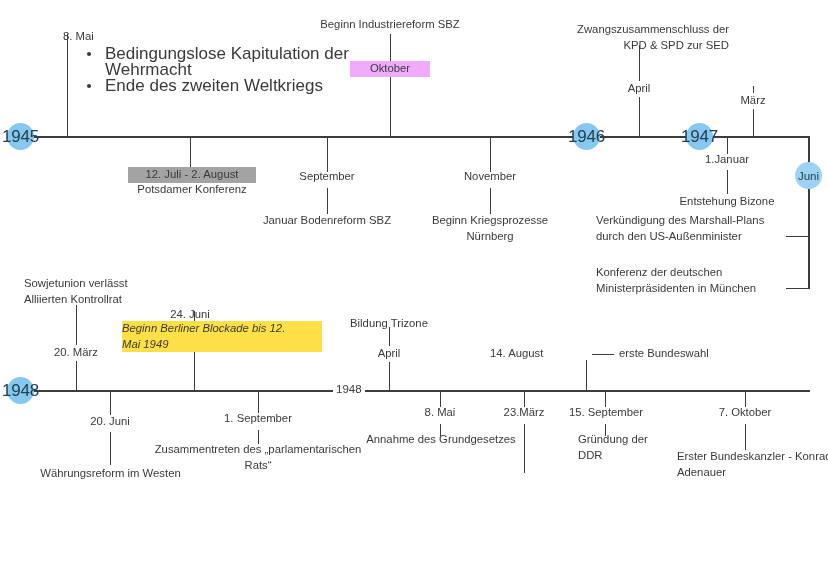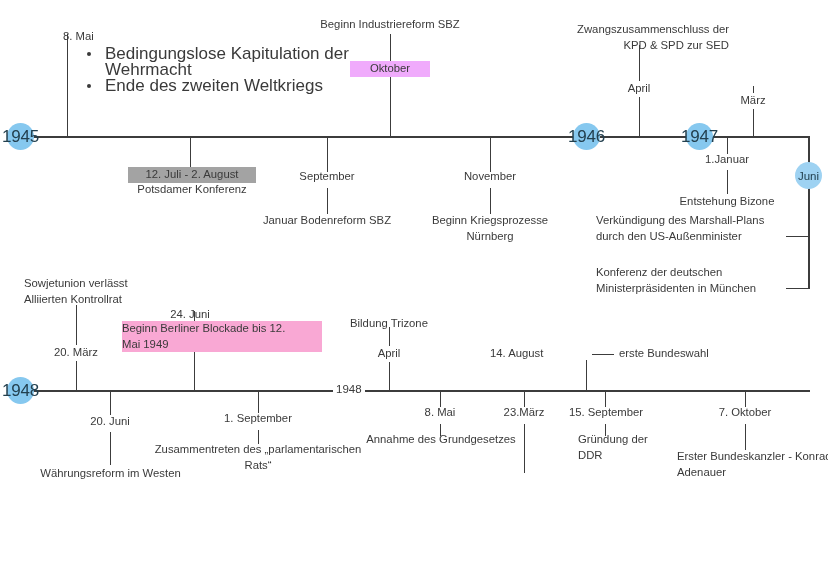--- a/index.html
+++ b/index.html
@@ -195,21 +195,21 @@
   </div>
   <div class="year-plain" style="left:333px;top:383px;">1948</div>
 
   <div class="stem" style="left:76px;top:305px;height:85px;"></div>
   <div class="lbl l" style="left:24px;top:276px;width:180px;">Sowjetunion verlässt
 Alliierten Kontrollrat</div>
   <div class="lbl c" style="left:41px;top:345px;width:70px;background:#fff;">20. März</div>
 
   <div class="stem" style="left:194px;top:311px;height:79px;"></div>
   <div class="lbl c" style="left:155px;top:291px;width:70px;margin-top:16px;">24. Juni</div>
-  <div class="lbl l" style="left:122px;top:321px;width:200px;background:#f9a8d4;">Beginn Berliner Blockade bis 12.
+  <div class="lbl l" style="left:122px;top:321px;width:200px;background:#fde047;font-style:italic;">Beginn Berliner Blockade bis 12.
 Mai 1949</div>
 
   <div class="stem" style="left:110px;top:391px;height:24px;"></div>
   <div class="lbl c" style="left:75px;top:414px;width:70px;">20. Juni</div>
   <div class="stem" style="left:110px;top:432px;height:33px;"></div>
   <div class="lbl c" style="left:38px;top:466px;width:145px;">Währungsreform im Westen</div>
 
   <div class="stem" style="left:258px;top:391px;height:22px;"></div>
   <div class="lbl c" style="left:208px;top:411px;width:100px;">1. September</div>
   <div class="stem" style="left:258px;top:430px;height:14px;"></div>

